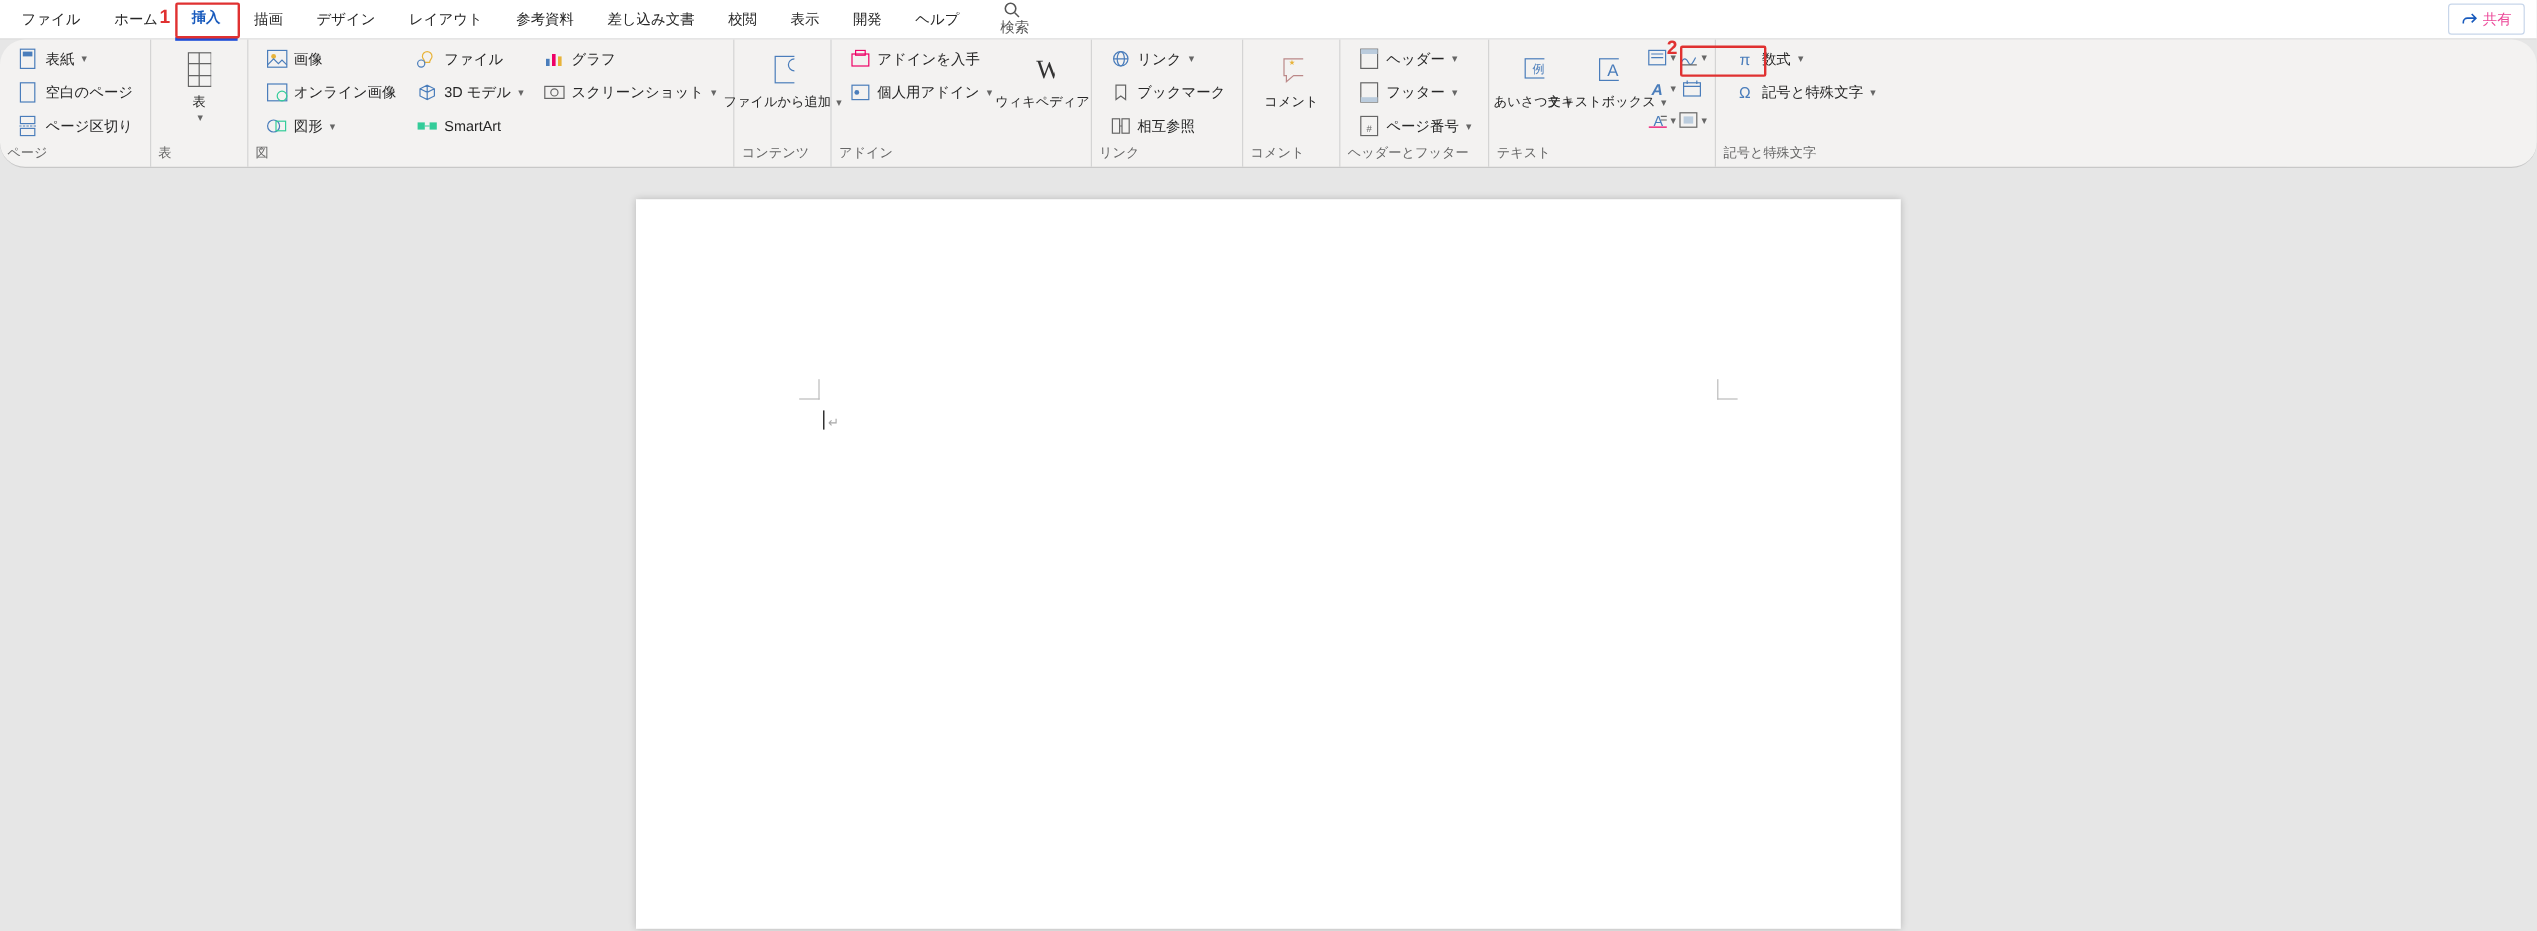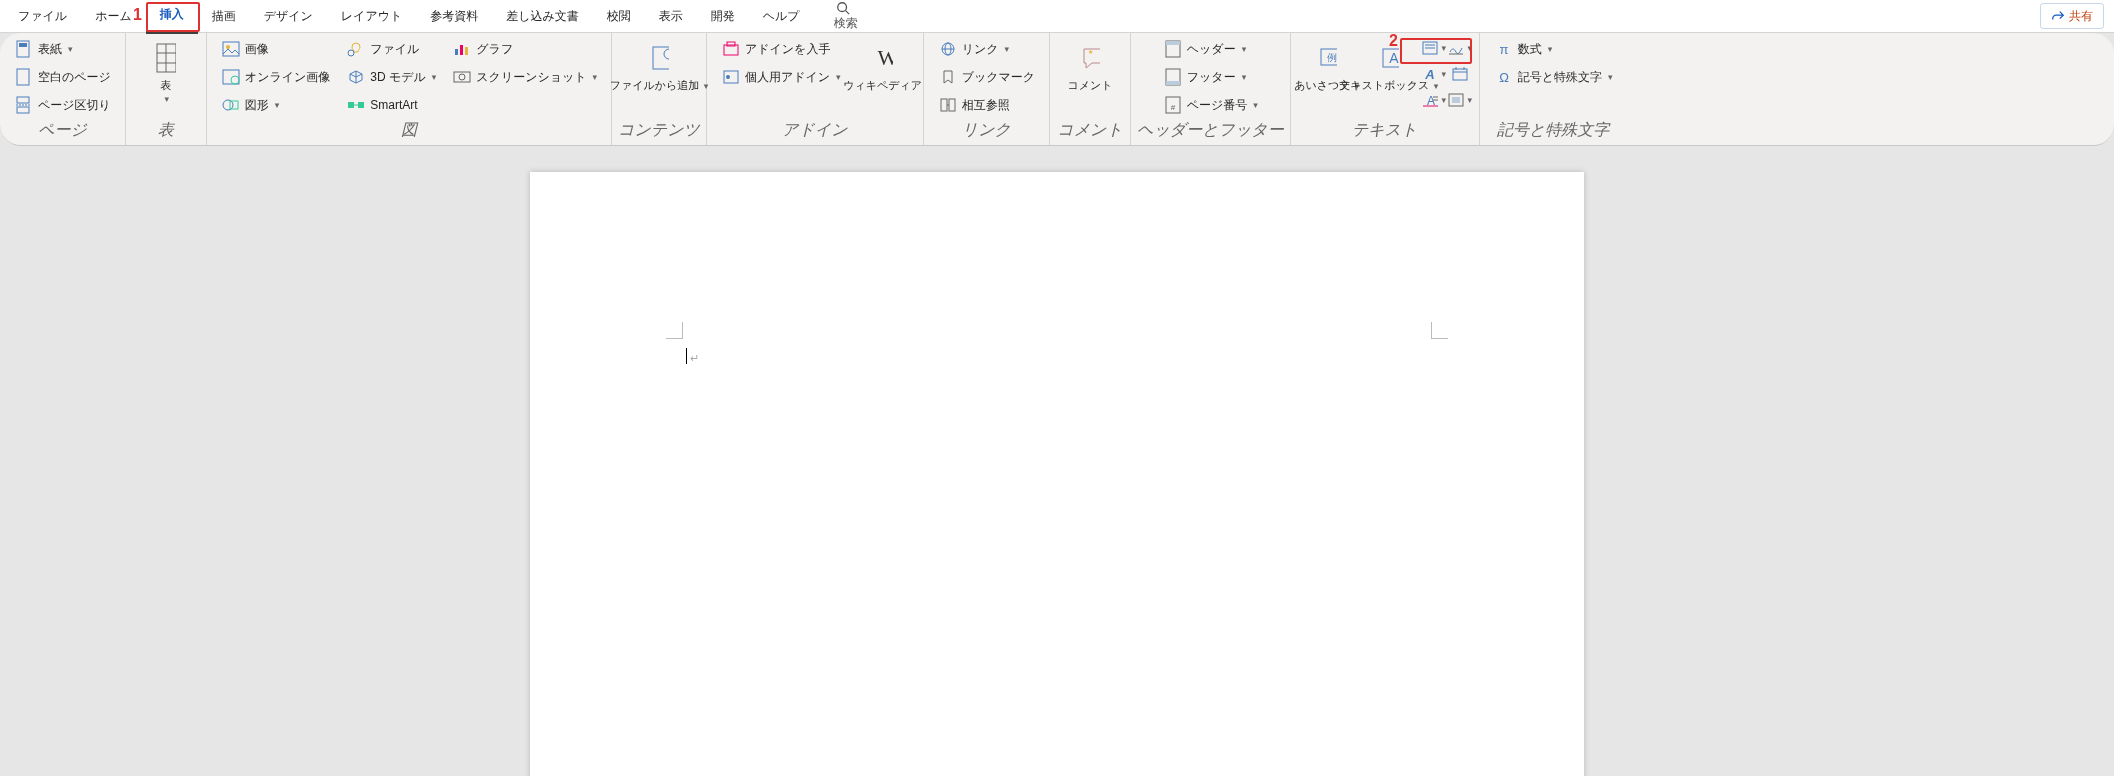--- a/index.html
+++ b/index.html
@@ -1,30 +1,30 @@
 <!DOCTYPE html>
 <html><head>
 <meta charset="utf-8">
 <style>
   html,body{margin:0;padding:0;font-family:"Yu Gothic UI","Meiryo",sans-serif;font-size:12px;color:#262626;background:#e6e6e6;}
   .app{width:2114px;}
   
   .tabs{display:flex;align-items:center;height:32px;background:#fff;border-bottom:1px solid #d4d4d4;padding:0 4px;}
   .tab{padding:0 14px;height:32px;display:flex;align-items:center;cursor:pointer;white-space:nowrap;}
-  .tab.active{border-bottom:3px solid #404040;font-weight:600;color:#185abd;}
+  .tab.active{border-bottom:3px solid #1d4ed8;font-weight:600;color:#185abd;}
   .search-wrap{display:flex;align-items:center;margin-left:20px;color:#555;flex-direction:column;}
   .search-wrap svg{margin-right:6px;}
   .spacer{flex:1;}
-  .share{display:flex;align-items:center;color:#c2410c;padding:0 10px;border:1px solid #c8d6ea;border-radius:3px;height:24px;margin-right:6px;}
+  .share{display:flex;align-items:center;color:#ec4899;padding:0 10px;border:1px solid #c8d6ea;border-radius:3px;height:24px;margin-right:6px;}
   .share svg{margin-right:4px;}
   
   .ribbon{display:flex;background:#f3f2f1;border-bottom:1px solid #c8c8c8;border-radius:21px;}
   .group{border-right:1px solid #d4d4d4;padding:4px 6px 0 6px;display:flex;flex-direction:column;align-items:center;}
   .group-body{display:flex;align-items:flex-start;flex:1;}
-  .group-label{font-size:16px;color:#666;text-align:center;padding:3px 0 4px 0;width:100%;font-style:italic;}
+  .group-label{font-size:11px;color:#666;padding:3px 0 4px 0;width:100%;}
   .col{display:flex;flex-direction:column;gap:4px;padding:0 4px;}
   .btn{display:flex;align-items:center;gap:4px;padding:2px 4px;white-space:nowrap;cursor:pointer;border-radius:3px;}
   .big{flex-direction:column;align-items:center;justify-content:center;text-align:center;width:56px;padding:4px 6px;line-height:1.2;}
   .big .iconbox{height:34px;display:flex;align-items:center;justify-content:center;}
   .big .lbl{font-size:11px;}
   .iconbox{width:20px;height:20px;display:flex;align-items:center;justify-content:center;}
   .caret{font-size:9px;color:#666;margin-left:2px;}
   .mini-col{display:flex;flex-direction:column;gap:4px;align-items:center;}
   .mini{width:26px;height:22px;display:flex;align-items:center;justify-content:center;cursor:pointer;border-radius:3px;}
   .anno-label{position:absolute;color:#e03131;font-weight:700;font-size:16px;}

